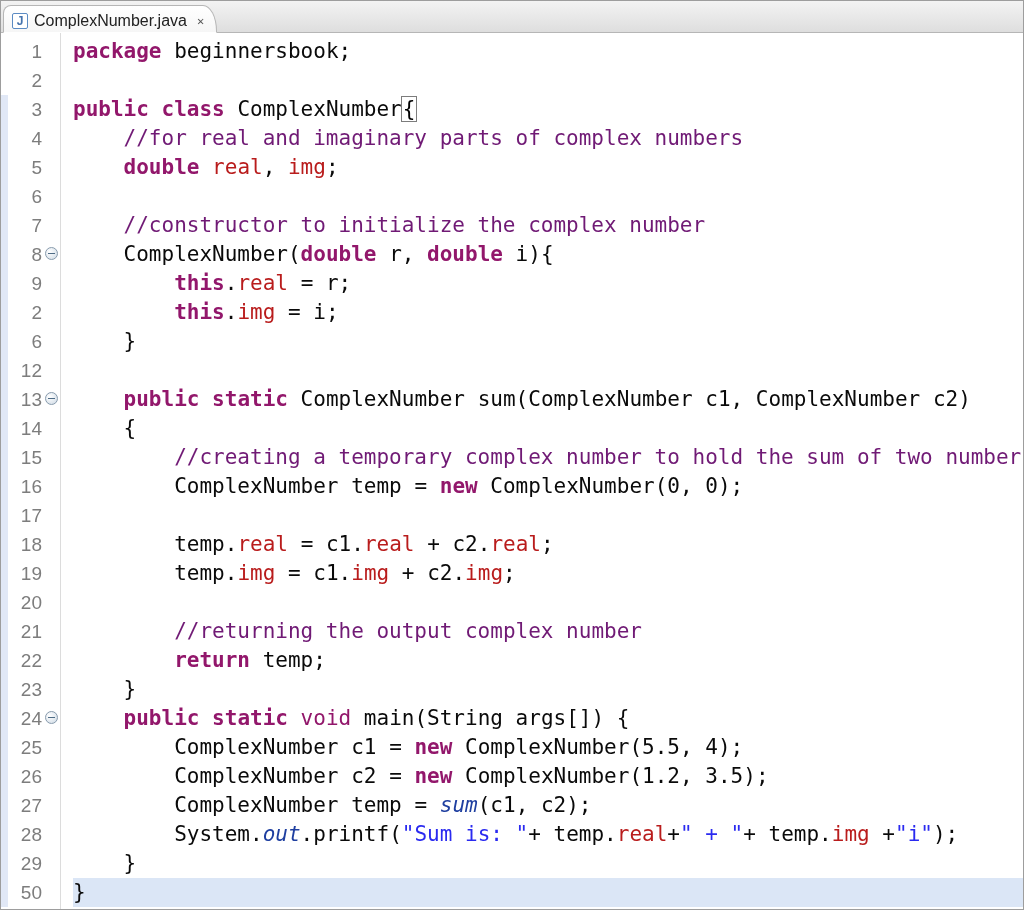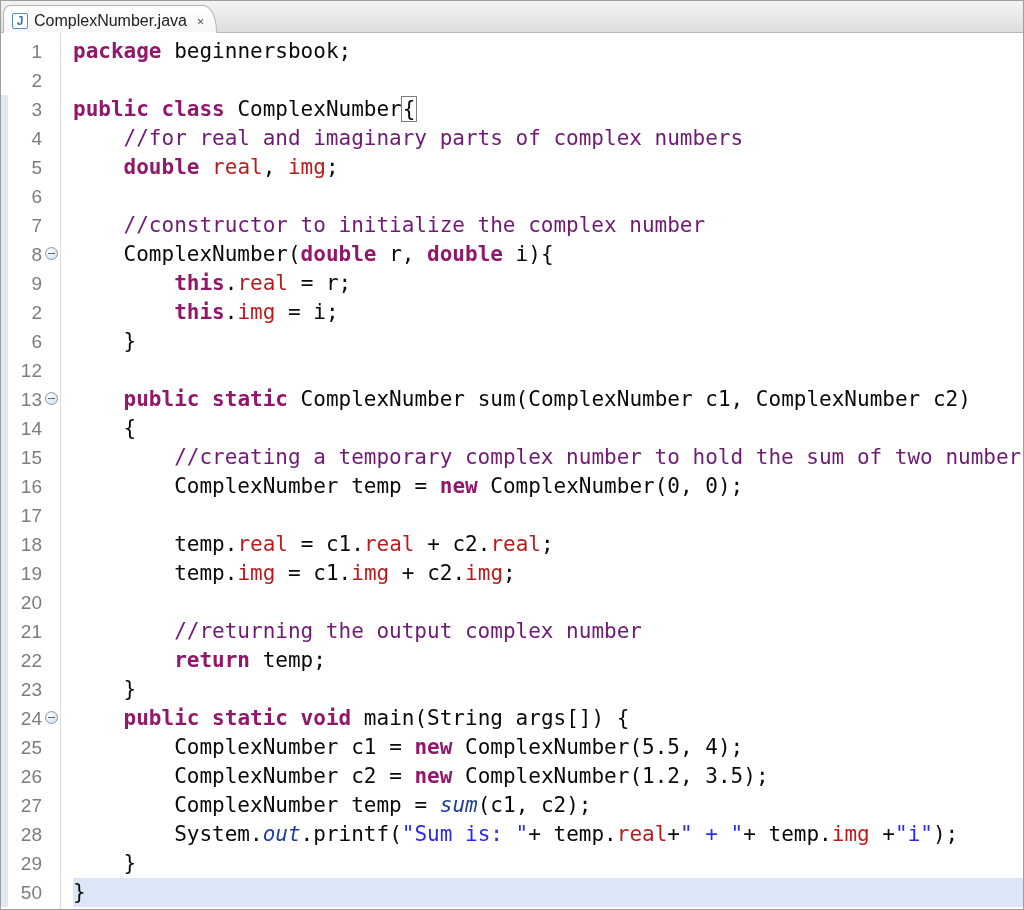--- a/index.html
+++ b/index.html
@@ -92,21 +92,21 @@
     padding-left:12px;
     white-space:pre;
     line-height:29px;
     overflow: hidden;
     position:relative;
   }
   .code .line { height:29px; display:block; }
   .sel { background:#dbe6f6; display:inline-block; width:100%; height:100%; }
   
   .kw   { color:#92176b; font-weight:bold; }
-  .kwv  { color:#92176b; font-weight:bold;text-align:center; }
+  .kwv  { color:#92176b; font-weight:normal;text-align:center; }
   .cmt  { color:#701a75; }
   .str  { color:#2a2af0; }
   .id   { color:#0a0a0a; }
   .fld  { color:#b91c1c; }
   .num  { color:#0a0a0a; }
   .punc { color:#0a0a0a; }
   .static-it { color:#1f3fa0; font-style:italic; }
   .brkt { border:1px solid #7c7c7c; padding:0 1px; margin-left:-1px; }
 </style>
 </head>

